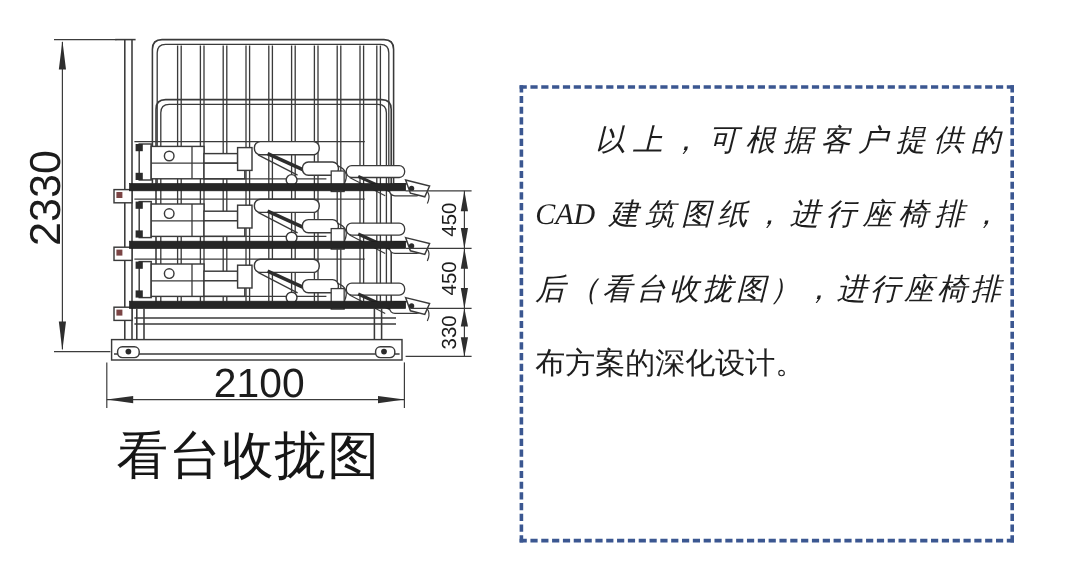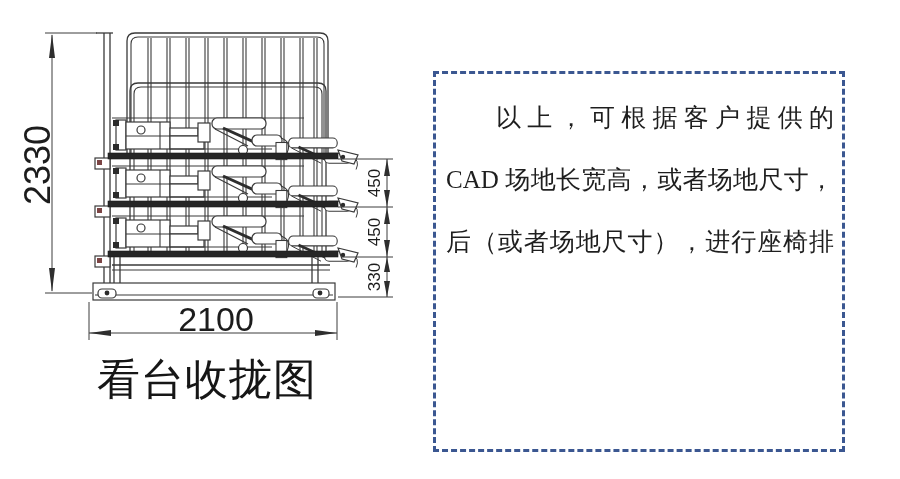--- a/index.html
+++ b/index.html
@@ -17,21 +17,21 @@
   .arr{fill:#2e2e2e;stroke:none;}
   .dimtxt{font-family:"Liberation Sans","DejaVu Sans",sans-serif;fill:#1c1c1c;}
   .caption{font-family:"Liberation Serif","DejaVu Serif",serif;fill:#161616;letter-spacing:1px;}
   
   #note-box{position:absolute;left:433px;top:71px;width:412px;height:381px;
             box-sizing:border-box;border:3px dashed #3b5791;
             padding:13px 8px 0 10px;background:#ffffff;}
   .note-line{font-family:"Liberation Serif","DejaVu Serif",serif;
              font-size:25px;line-height:62px;height:62px;color:#1e1e1e;
              white-space:nowrap;overflow:visible;}
-  .just{text-align:justify;text-align-last:justify;white-space:normal;}
+  .just{text-align:justify;text-align-last:justify;white-space:normal;font-style:italic;}
   .indent{text-indent:2em;}
 </style>
 </head>
 <body>
 
 <div id="stage">
 
   <svg id="cad" width="430" height="479" viewBox="0 0 430 479">
     <defs>
 
@@ -171,17 +171,18 @@
       <polygon points="89,333 111,330 111,336" class="arr"></polygon>
       <polygon points="337,333 315,330 315,336" class="arr"></polygon>
       <text x="216" y="331" text-anchor="middle" font-size="34" class="dimtxt">2100</text>
     </g>
 
     <text x="207" y="394" text-anchor="middle" font-size="43" class="caption">看台收拢图</text>
   </svg>
 
   <div id="note-box">
     <div class="note-line just indent">以上，可根据客户提供的</div>
-    <div class="note-line just">CAD 场地长宽高，或者场地尺寸，</div>
-    <div class="note-line just">后（或者场地尺寸），进行座椅排</div>
+    <div class="note-line just">CAD 建筑图纸，进行座椅排，</div>
+    <div class="note-line just">后（看台收拢图），进行座椅排</div>
+    <div class="note-line">布方案的深化设计。</div>
   </div>
 
 </div>
 
 </body></html>

